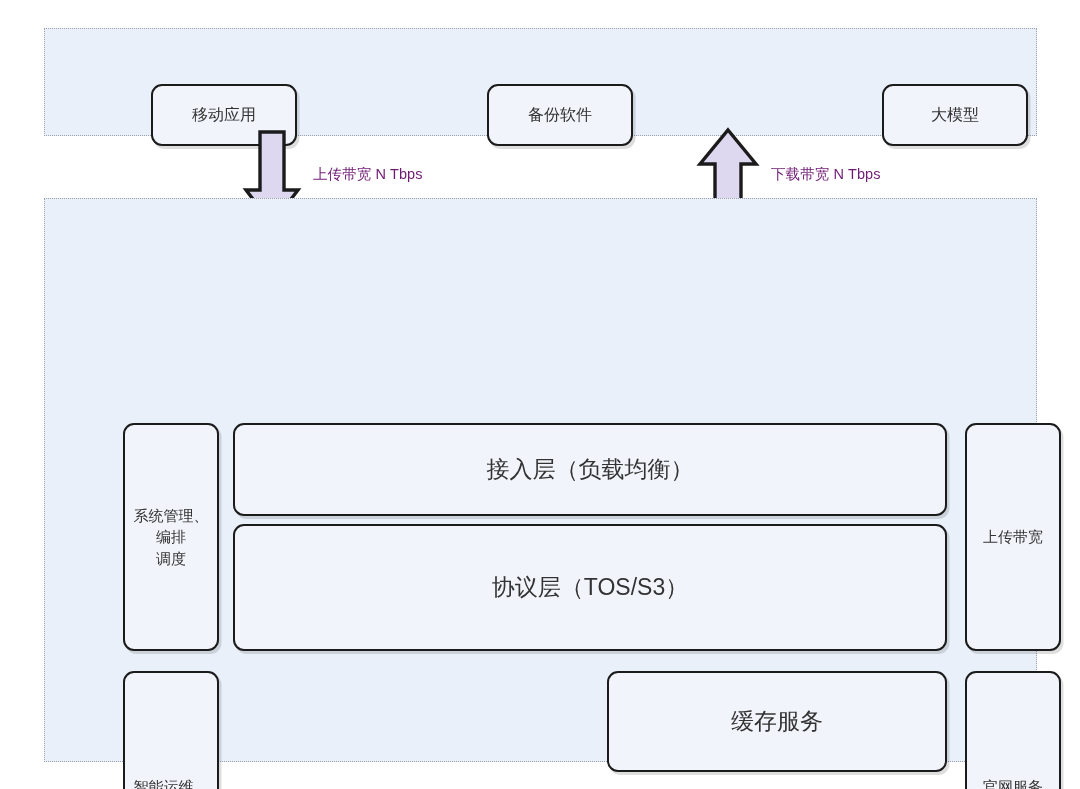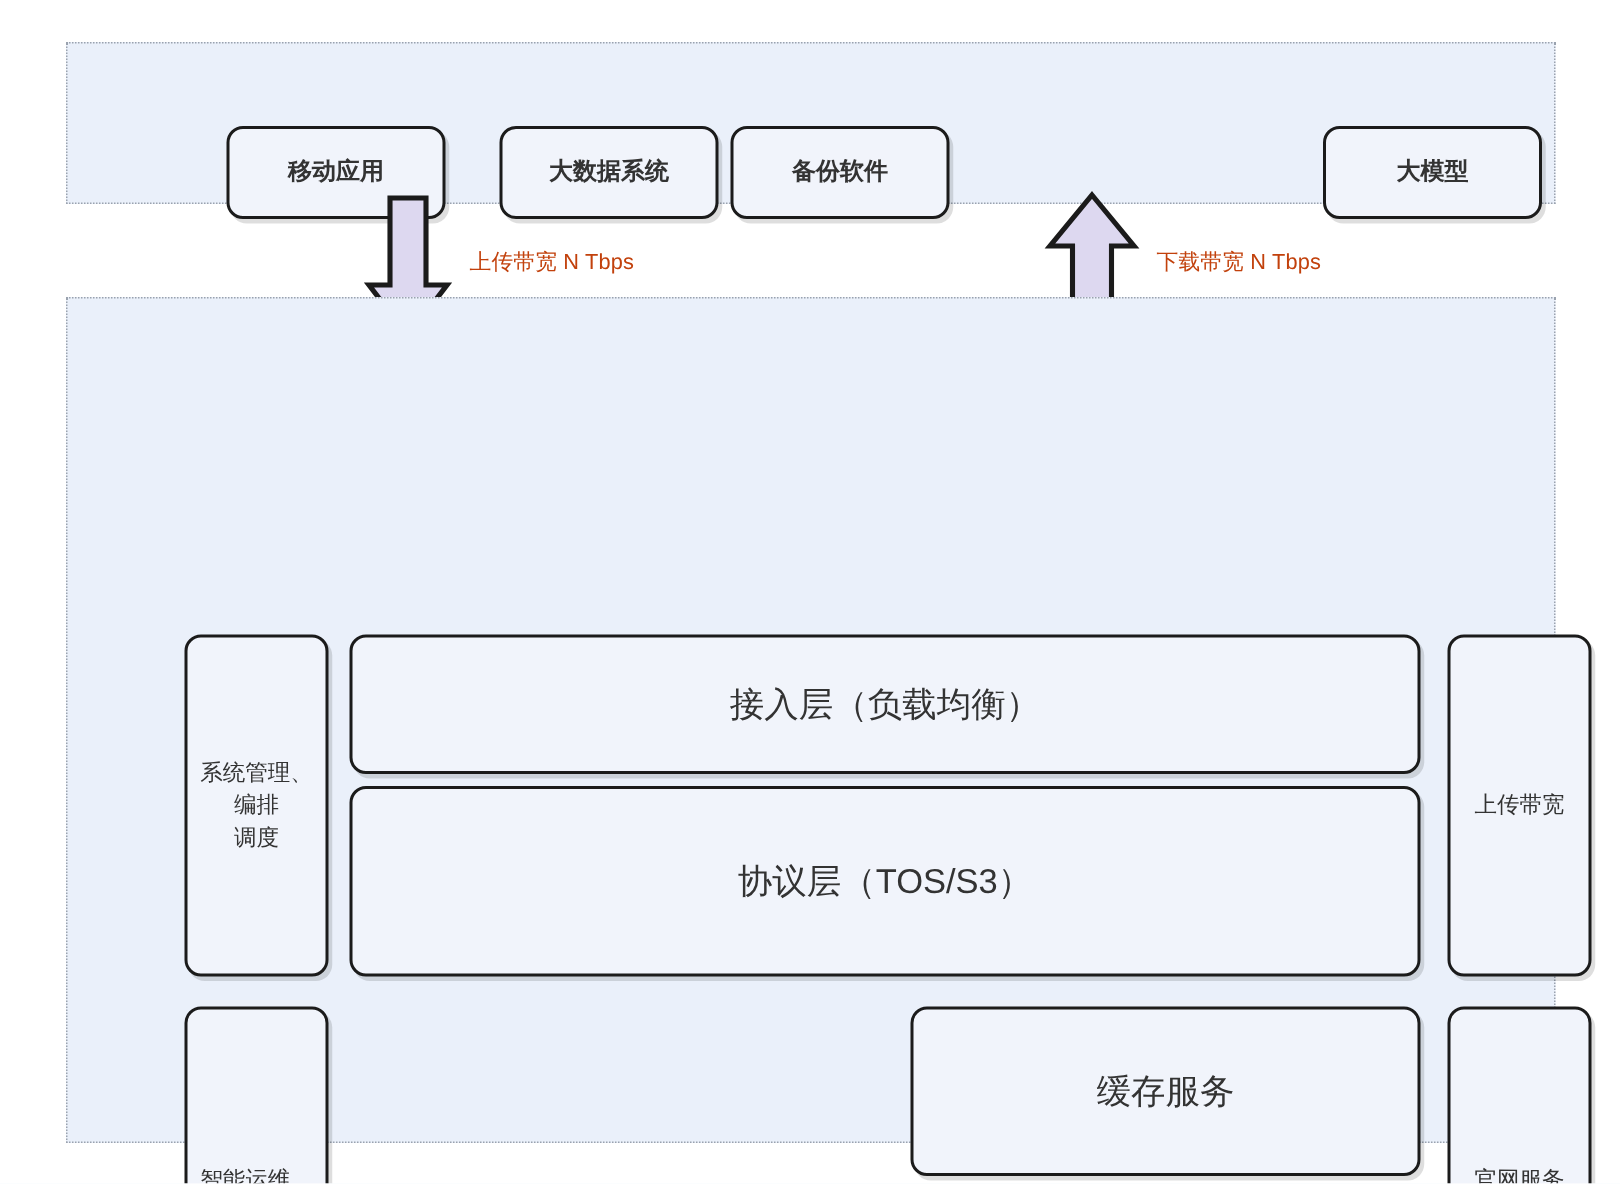--- a/index.html
+++ b/index.html
@@ -26,21 +26,20 @@
     position: absolute;
     background: #eaf0fa;
     border: 1.5px dotted #9aa2ae;
     box-sizing: border-box;
   }
   #client-group {
     left: 44px;
     top: 28px;
     width: 993px;
     height: 108px;
-    font-weight: bold;
   }
   #platform-group {
     left: 44px;
     top: 198px;
     width: 993px;
     height: 564px;
   }
 
   
   .node {
@@ -78,50 +77,49 @@
   #side-left-top    { left: 78px;  top: 224px; height: 228px; }
   #side-left-bottom { left: 78px;  top: 472px; height: 273px; }
   #side-right-top   { left: 920px; top: 224px; height: 228px; }
   #side-right-bottom{ left: 920px; top: 472px; height: 273px; }
 
   
   .core-node { font-size: 23px; text-align: center; }
   #core-access   { left: 188px; top: 224px; width: 714px; height: 93px; }
   #core-protocol { left: 188px; top: 325px; width: 714px; height: 127px; }
   #core-meta     { left: 188px; top: 472px; width: 357px; height: 115px; }
-  #core-cache    { left: 562px; top: 472px; width: 340px; height: 113px; }
+  #core-cache    { left: 562px; top: 472px; width: 340px; height: 101px; }
 
   
   .arrow {
     position: absolute;
     overflow: visible;
   }
   #arrow-upload   { left: 244px; top: 130px; width: 56px; height: 96px; }
   #arrow-download { left: 697px; top: 128px; width: 62px; height: 94px; }
   .arrow svg { display: block; overflow: visible; }
 
   
   .flow-label {
     position: absolute;
     font-size: 14.5px;
-    color: #c2410c;
+    color: #701a75;
     white-space: nowrap;
     letter-spacing: 0.1px;
   }
   #label-upload   { left: 313px; top: 165px; }
   #label-download { left: 771px; top: 165px; }
 </style>
 </head>
 <body>
 
 <div id="canvas">
 
   <div id="client-group" class="group">
     <div id="client-0" class="node client-node">移动应用</div>
-    <div id="client-1" class="node client-node">大数据系统</div>
     <div id="client-2" class="node client-node">备份软件</div>
     <div id="client-4" class="node client-node">大模型</div>
   </div>
 
   <div id="arrow-upload" class="arrow">
     <svg width="56" height="96" viewBox="0 0 56 96" xmlns="http://www.w3.org/2000/svg">
       <polygon points="16,2 40,2 40,60 54,60 28,94 2,60 16,60" fill="#ddd8f0" stroke="#1b1b1b" stroke-width="3.4" stroke-linejoin="miter"></polygon>
     </svg>
   </div>
 

